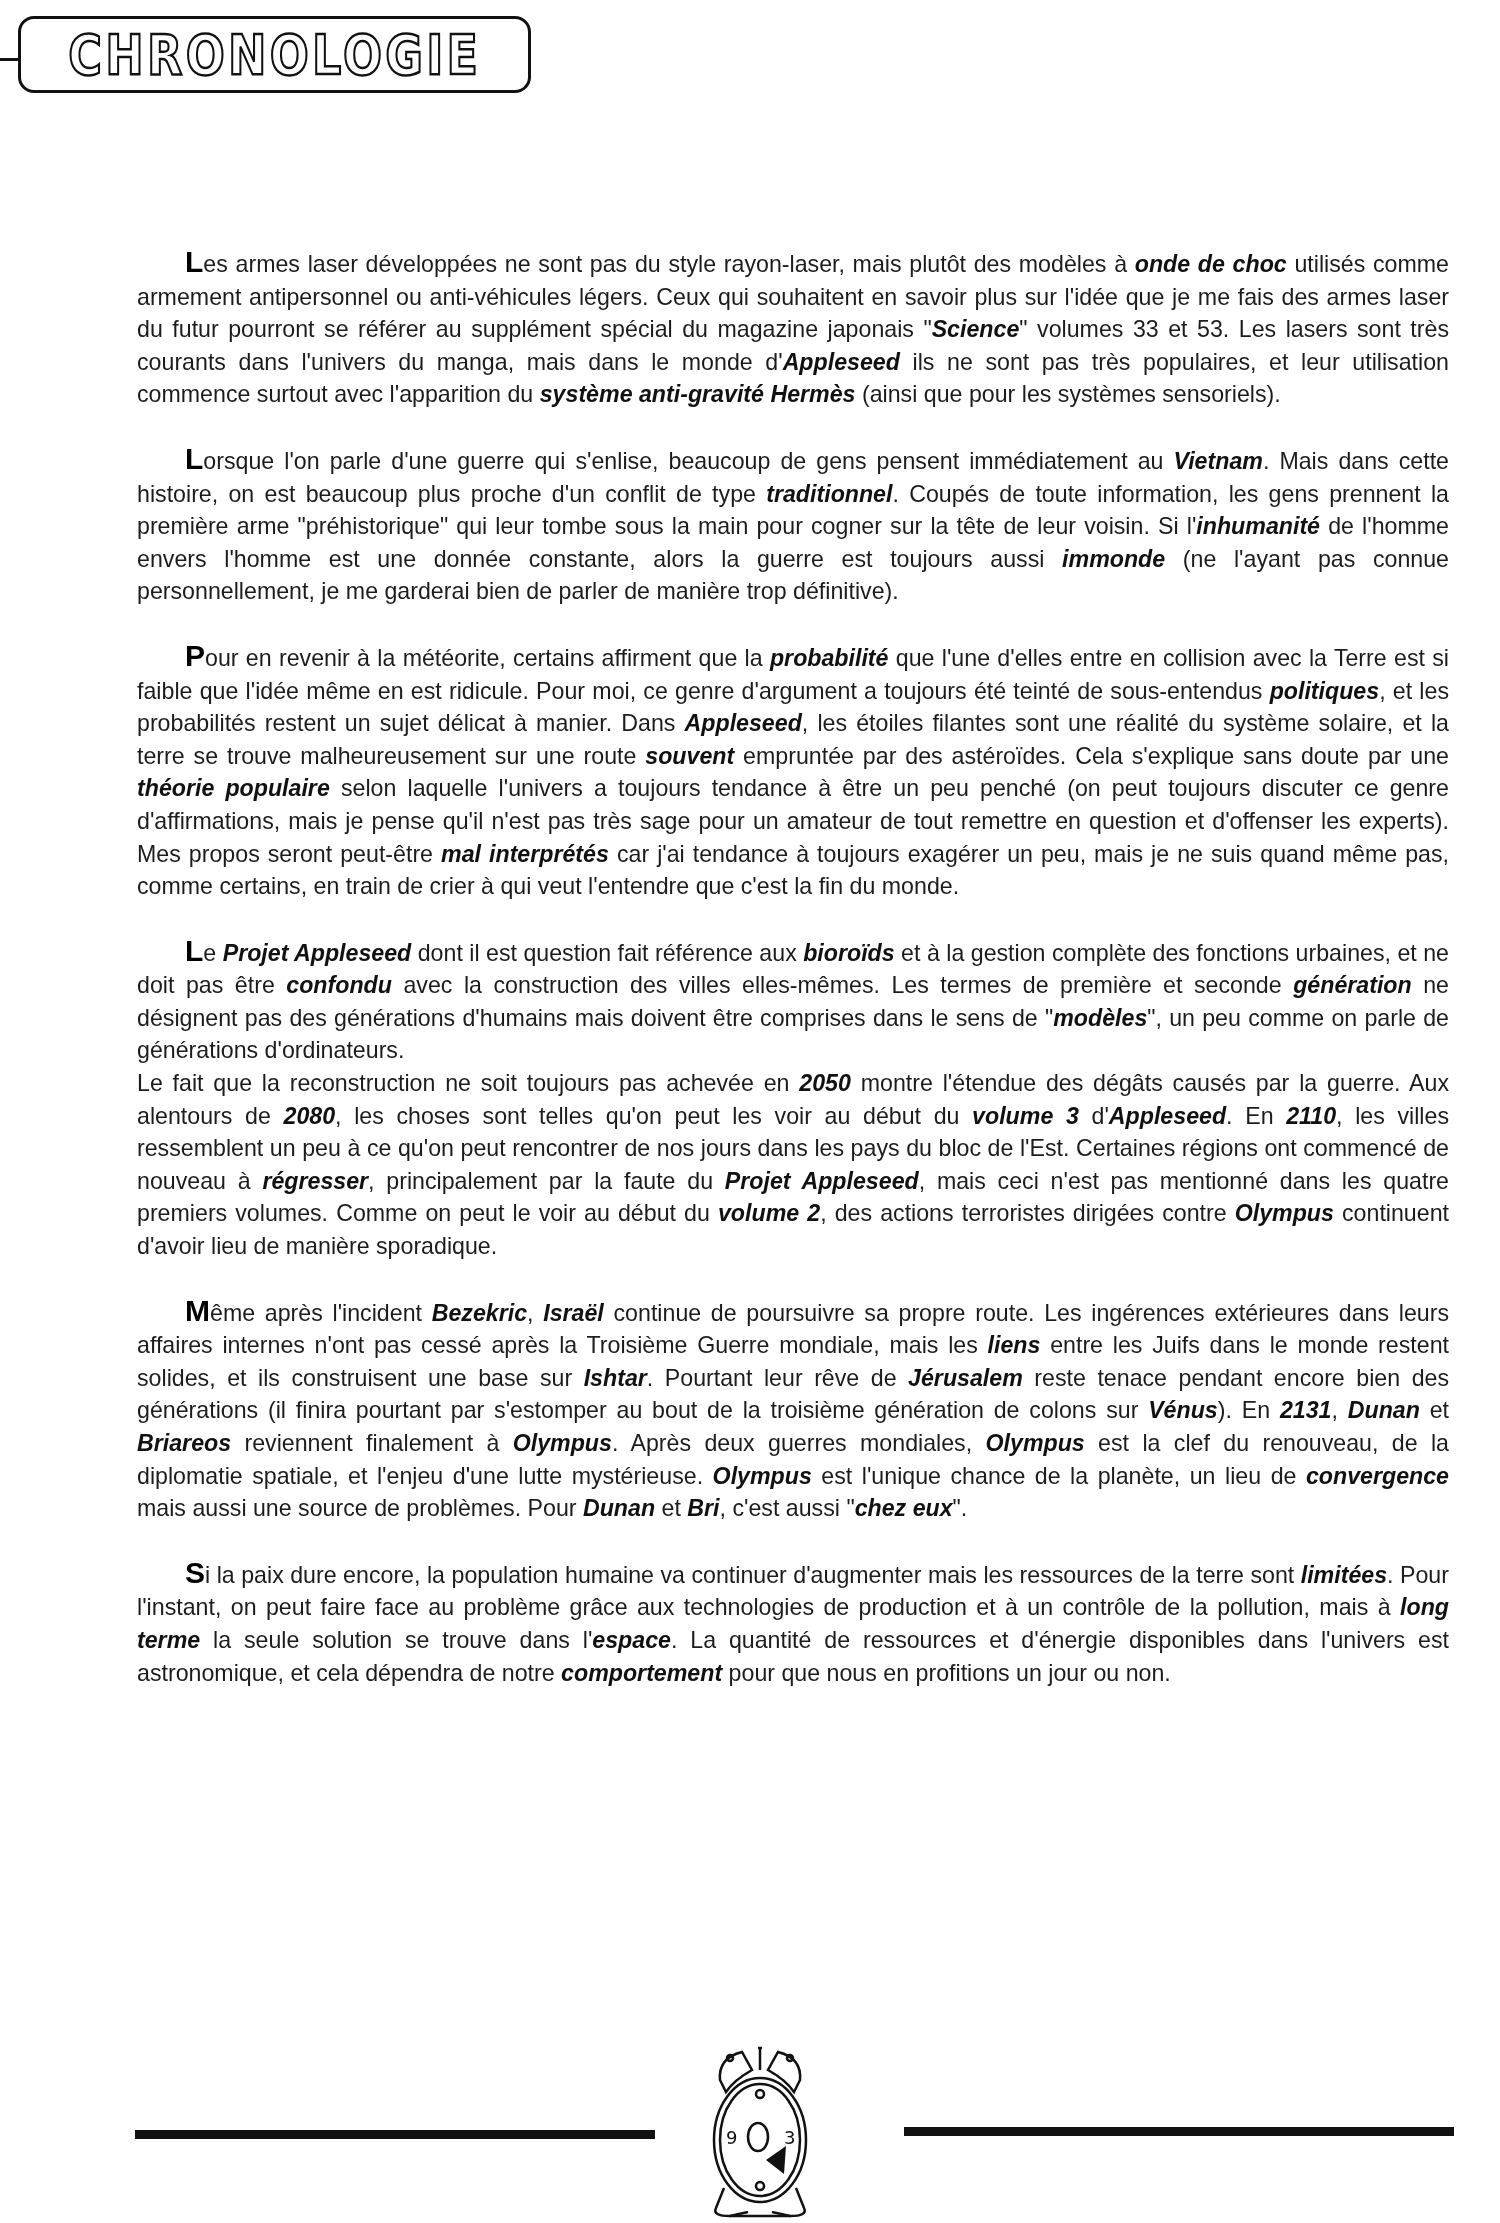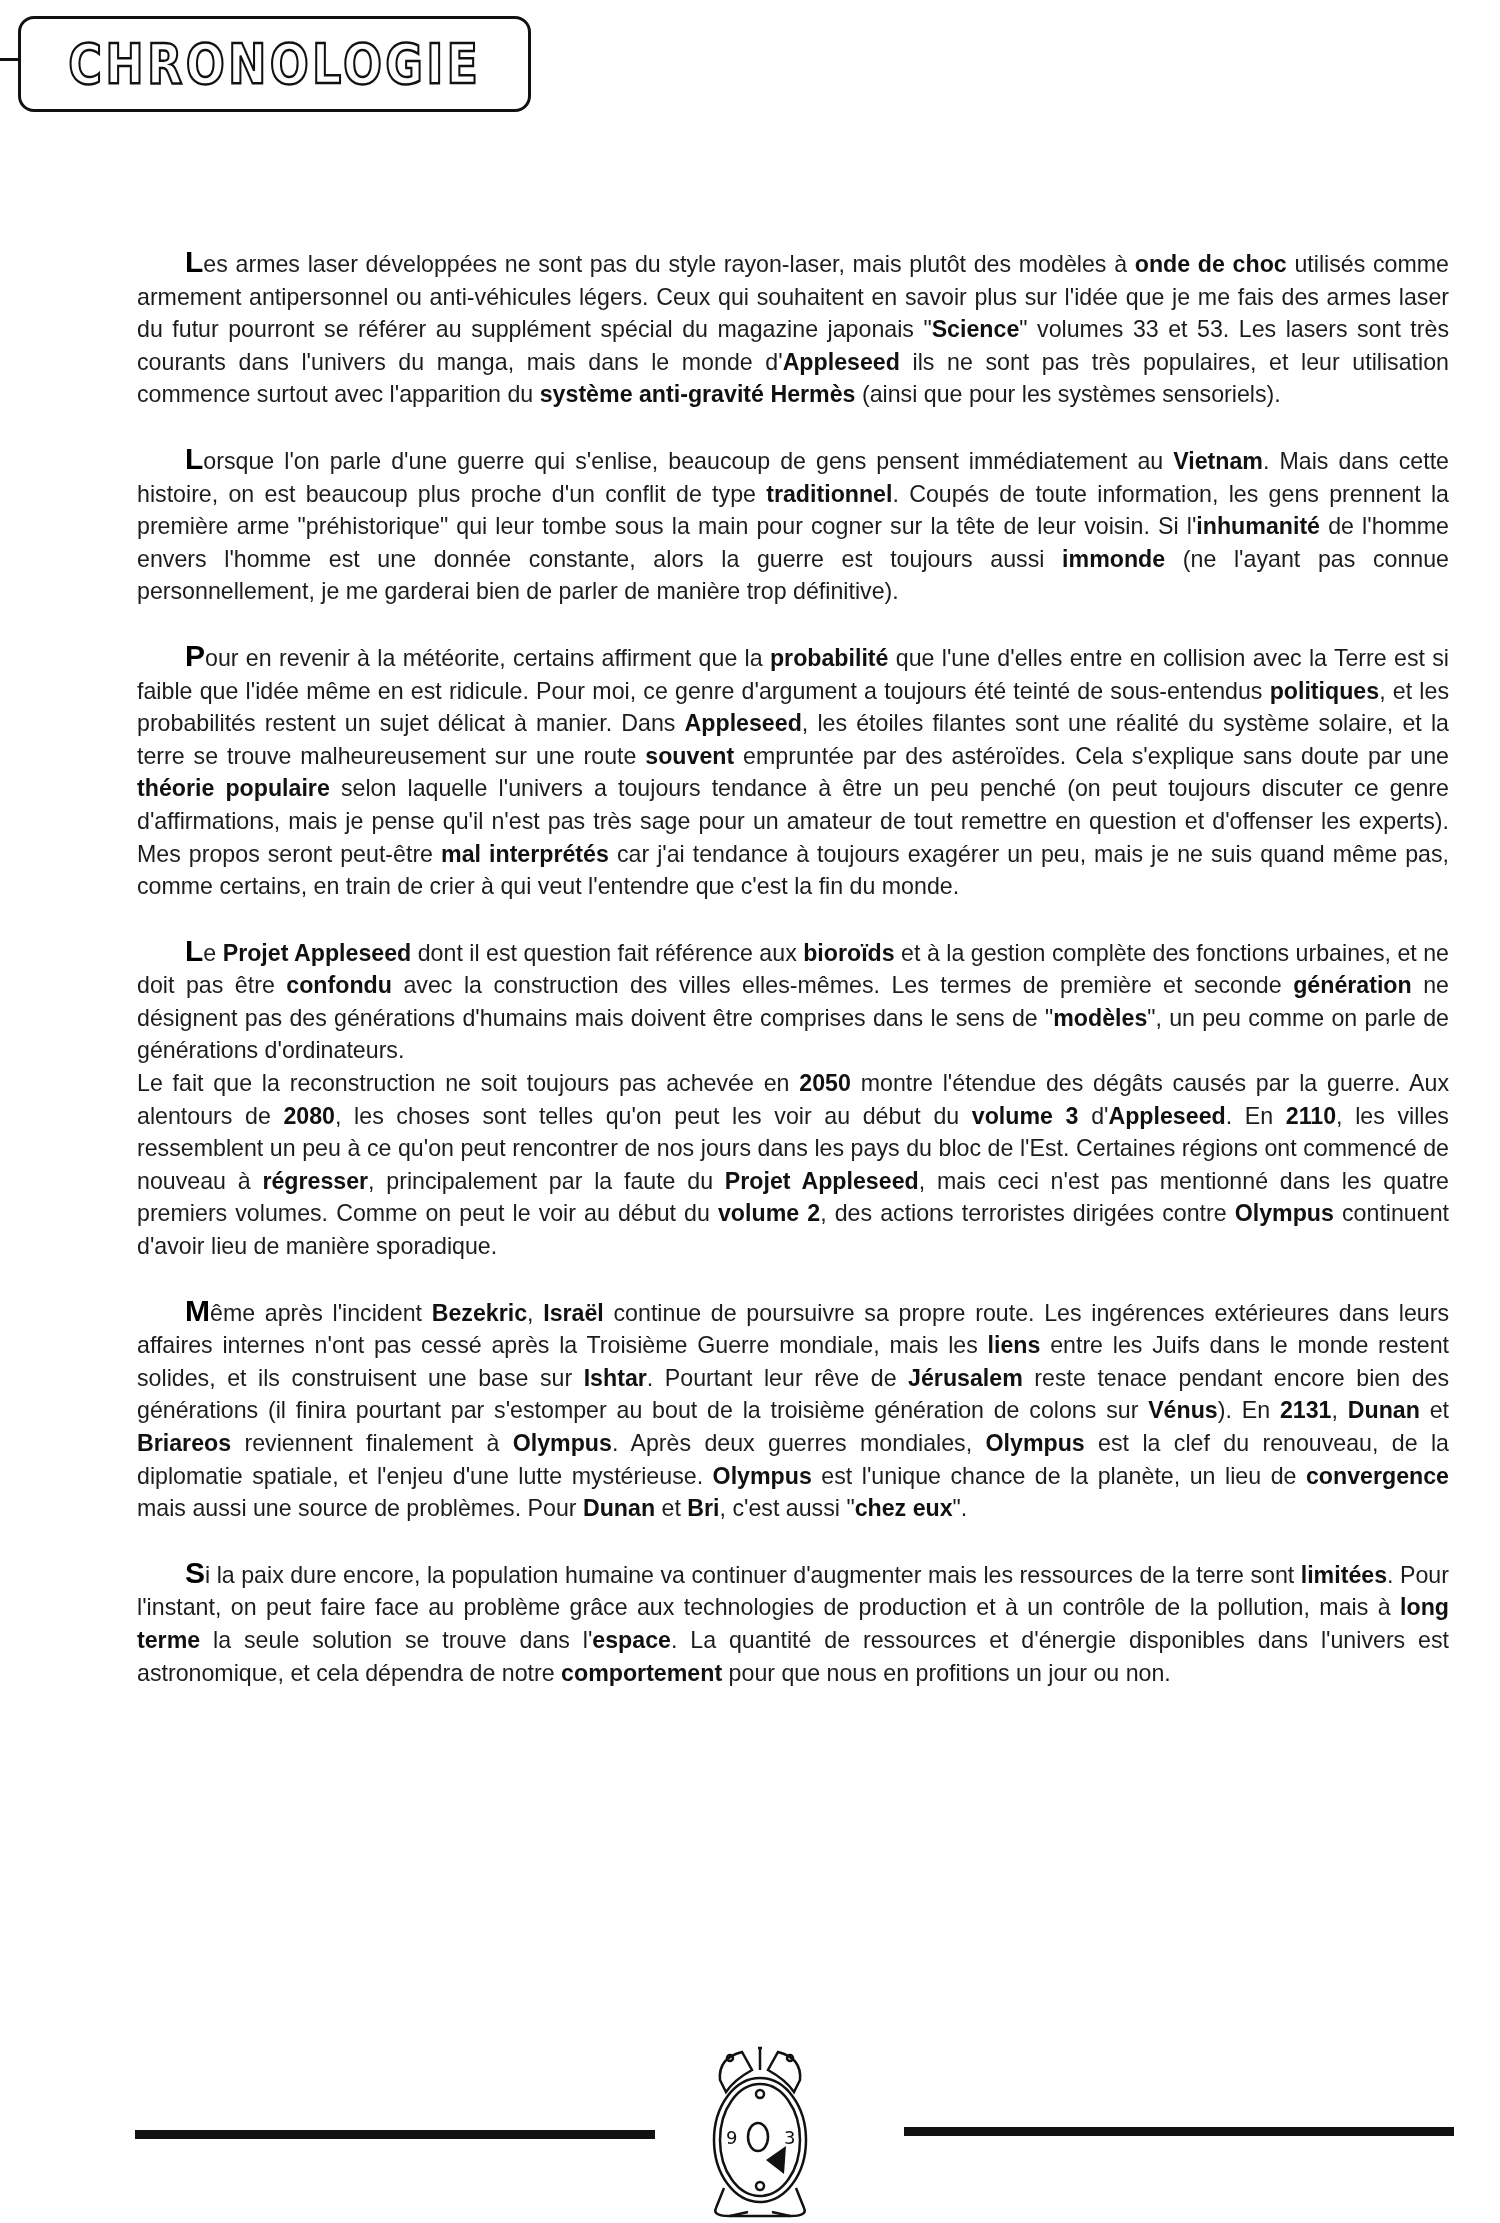--- a/index.html
+++ b/index.html
@@ -5,42 +5,42 @@
     html, body { margin: 0; padding: 0; background: #ffffff; }
     body {
       width: 1500px; height: 2223px; position: relative; overflow: hidden;
       font-family: "Liberation Sans", "DejaVu Sans", sans-serif;
       color: #1a1a1a;
     }
     .header-line {
       position: absolute; left: 0; top: 58px; width: 18px; height: 3px; background: #111;
     }
     .title-box {
-      position: absolute; left: 18px; top: 16px; width: 513px; height: 96px;
+      position: absolute; left: 18px; top: 16px; width: 513px; height: 77px;
       border: 3px solid #111; border-radius: 16px; box-sizing: border-box;
       display: flex; align-items: center; justify-content: center;
       background: #fff;
     }
     .title-text {
       font-family: "DejaVu Sans", sans-serif;
       font-size: 56px; font-weight: bold; letter-spacing: 4px;
       color: #fff;
       -webkit-text-stroke: 2.5px #111;
       text-transform: uppercase;
       transform: scaleX(0.82);
       line-height: 1;
     }
     .content {
       position: absolute; left: 137px; top: 246px; width: 1312px;
     }
     .para {
       font-size: 23.2px; line-height: 32.6px; text-align: justify;
       margin: 0 0 32px 0; text-indent: 48px; color: #1c1c1c;
     }
-    .para b { font-weight: bold; color: #111; }
+    .para b { font-weight: bold; color: #111; font-style: italic; }
     .para .drop { font-size: 30px; font-weight: bold; color: #000; }
     .para .line-break-cont { display: block; text-indent: 0; }
     .footer-line-left {
       position: absolute; left: 135px; top: 2130px; width: 520px; height: 9px; background: #111;
     }
     .footer-line-right {
       position: absolute; left: 904px; top: 2127px; width: 550px; height: 9px; background: #111;
     }
     .clock {
       position: absolute; left: 700px; top: 2040px; width: 120px; height: 183px;

